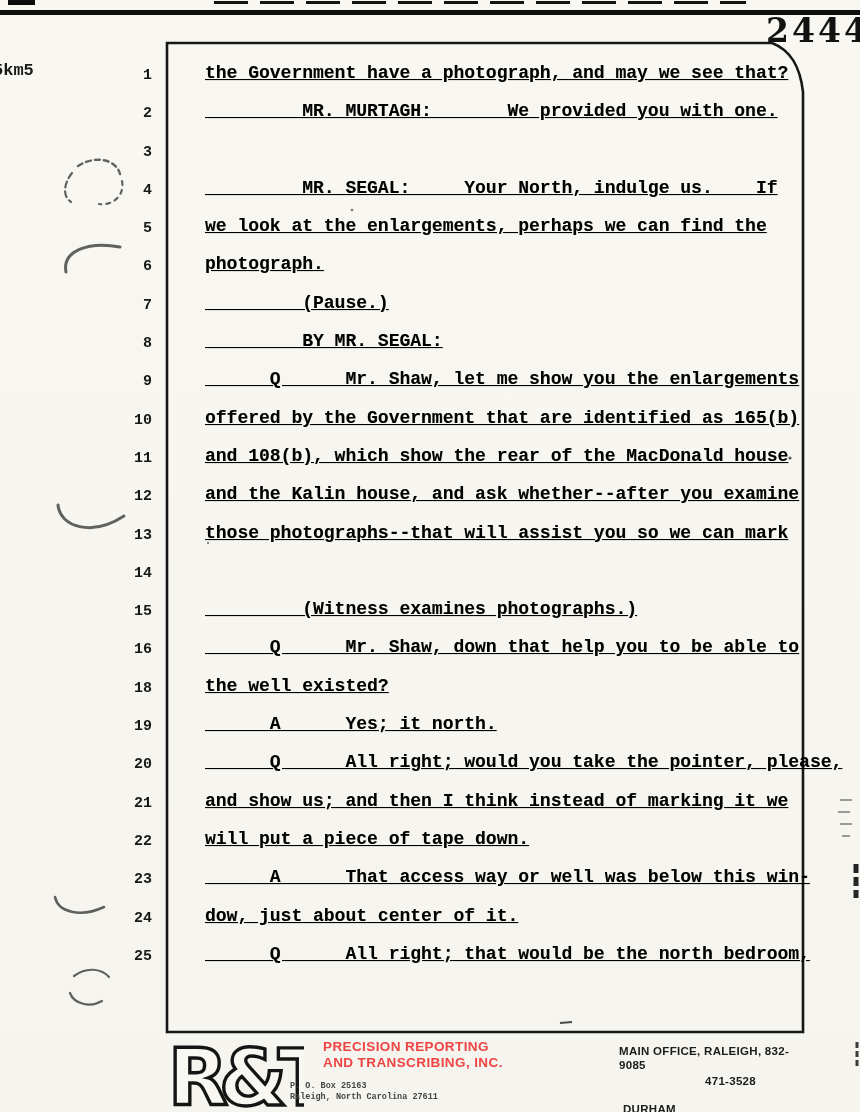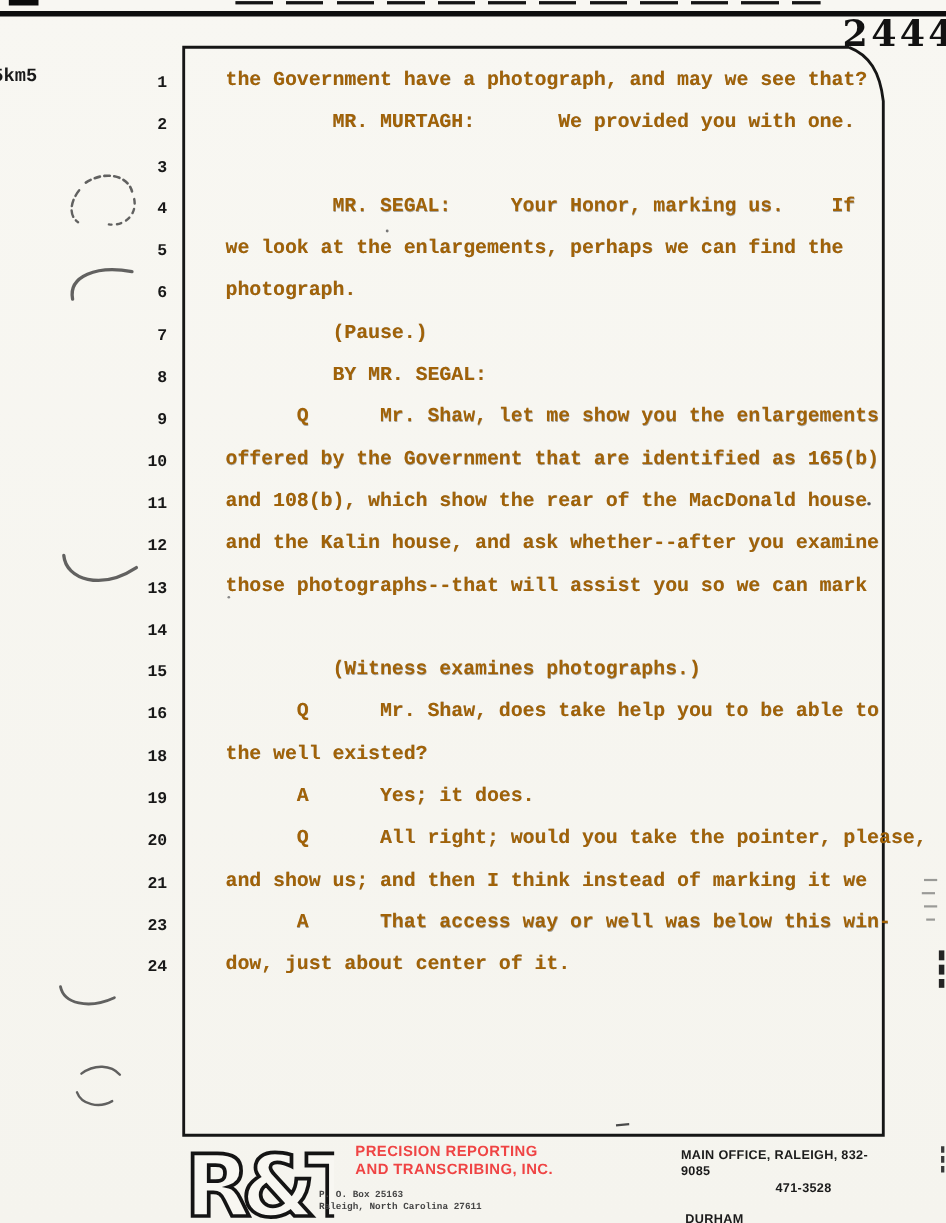--- a/index.html
+++ b/index.html
@@ -21,22 +21,22 @@
     font:700 17px/20px "Liberation Mono",monospace;color:#1a1a1a;}
   
   .overlay-svg{position:absolute;top:0;left:0;width:860px;height:1112px;pointer-events:none;}
   
   #lines{position:absolute;top:54px;left:0;width:860px;}
   .line-row{position:relative;height:38.3px;}
   .line-num{position:absolute;left:98px;width:54px;text-align:right;
     font:700 15px/38.3px "Liberation Mono",monospace;color:#181818;
     transform:translateY(3px);}
   .line-text{position:absolute;left:205px;white-space:pre;
-    font:700 18px/38.3px "Liberation Mono",monospace;color:#a16207;
-    text-shadow:0.3px 0.3px 0 rgba(10,10,10,0.35);}
+    font:700 18px/38.3px "Liberation Mono",monospace;color:#000000;
+    text-shadow:0.3px 0.3px 0 rgba(10,10,10,0.35);text-decoration:underline;}
   
   .logo-wrap{position:absolute;left:170px;top:1035px;width:134px;height:77px;overflow:hidden;}
   .company{position:absolute;left:323px;top:1039px;
     font-family:"Liberation Sans",sans-serif;font-weight:700;font-size:13.5px;
     line-height:15.5px;letter-spacing:0.4px;color:#ef4444;}
   .address{position:absolute;left:290px;top:1081px;
     font-family:Liberation Mono, monospace;font-weight:700;font-size:8.5px;
     line-height:10.5px;color:#454545;}
   .contacts{position:absolute;left:593px;top:1044px;width:220px;
     font-family:"Liberation Sans",sans-serif;font-weight:700;font-size:11.5px;
@@ -68,21 +68,21 @@
   </div>
     <div class="line-row">
     <span class="line-num">2</span>
     <span class="line-text">         MR. MURTAGH:       We provided you with one.</span>
   </div>
     <div class="line-row">
     <span class="line-num">3</span>
   </div>
     <div class="line-row">
     <span class="line-num">4</span>
-    <span class="line-text">         MR. SEGAL:     Your Honor, marking us.    If</span>
+    <span class="line-text">         MR. SEGAL:     Your North, indulge us.    If</span>
   </div>
     <div class="line-row">
     <span class="line-num">5</span>
     <span class="line-text">we look at the enlargements, perhaps we can find the</span>
   </div>
     <div class="line-row">
     <span class="line-num">6</span>
     <span class="line-text">photograph.</span>
   </div>
     <div class="line-row">
@@ -115,45 +115,53 @@
   </div>
     <div class="line-row">
     <span class="line-num">14</span>
   </div>
     <div class="line-row">
     <span class="line-num">15</span>
     <span class="line-text">         (Witness examines photographs.)</span>
   </div>
     <div class="line-row">
     <span class="line-num">16</span>
-    <span class="line-text">      Q      Mr. Shaw, does take help you to be able to</span>
+    <span class="line-text">      Q      Mr. Shaw, down that help you to be able to</span>
   </div>
     <div class="line-row">
     <span class="line-num">18</span>
     <span class="line-text">the well existed?</span>
   </div>
     <div class="line-row">
     <span class="line-num">19</span>
-    <span class="line-text">      A      Yes; it does.</span>
+    <span class="line-text">      A      Yes; it north.</span>
   </div>
     <div class="line-row">
     <span class="line-num">20</span>
     <span class="line-text">      Q      All right; would you take the pointer, please,</span>
   </div>
     <div class="line-row">
     <span class="line-num">21</span>
     <span class="line-text">and show us; and then I think instead of marking it we</span>
   </div>
     <div class="line-row">
+    <span class="line-num">22</span>
+    <span class="line-text">will put a piece of tape down.</span>
+  </div>
+    <div class="line-row">
     <span class="line-num">23</span>
     <span class="line-text">      A      That access way or well was below this win-</span>
   </div>
     <div class="line-row">
     <span class="line-num">24</span>
     <span class="line-text">dow, just about center of it.</span>
+  </div>
+    <div class="line-row">
+    <span class="line-num">25</span>
+    <span class="line-text">      Q      All right; that would be the north bedroom,</span>
   </div>
   </div>
 
 <svg class="overlay-svg" viewBox="0 0 860 1112">
   <g fill="none" stroke="#3c3c3c" stroke-linecap="round" opacity="0.8">
     <path d="M 78 166 C 95 155 116 159 120 174" stroke-width="2.4" stroke-dasharray="5 4"></path>
     <path d="M 122 181 C 125 196 112 206 99 204" stroke-width="2.2" stroke-dasharray="4 5"></path>
     <path d="M 72 173 C 64 183 62 196 71 202" stroke-width="2.2" stroke-dasharray="6 4"></path>
     <path d="M 120 247 C 88 241 62 251 66 272" stroke-width="3"></path>
     <path d="M 58 505 C 60 527 92 537 124 516" stroke-width="3"></path>

